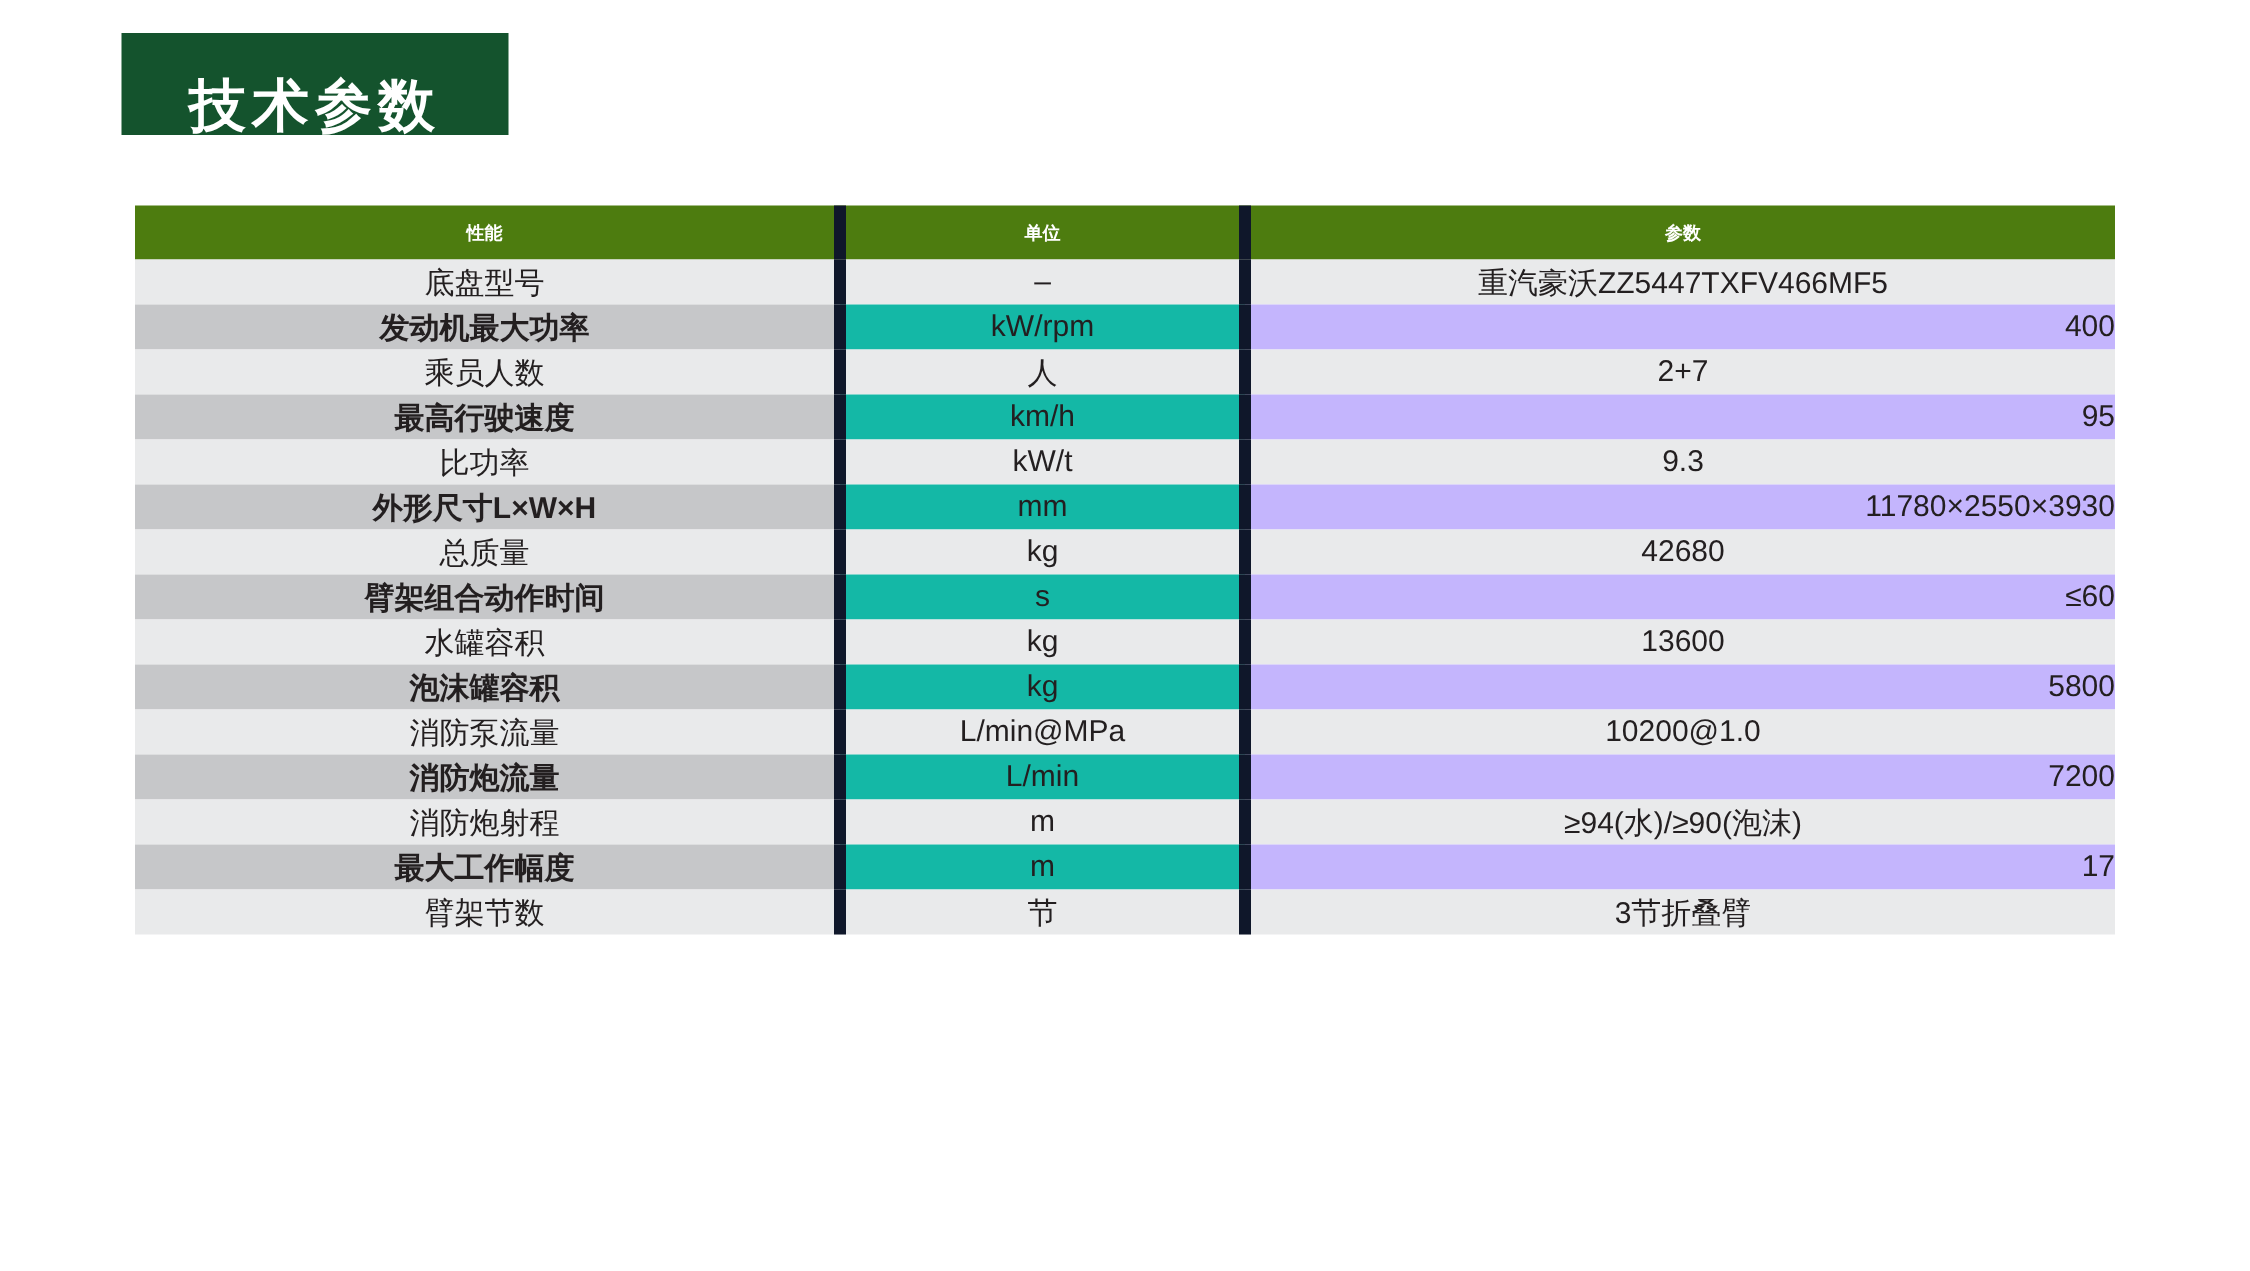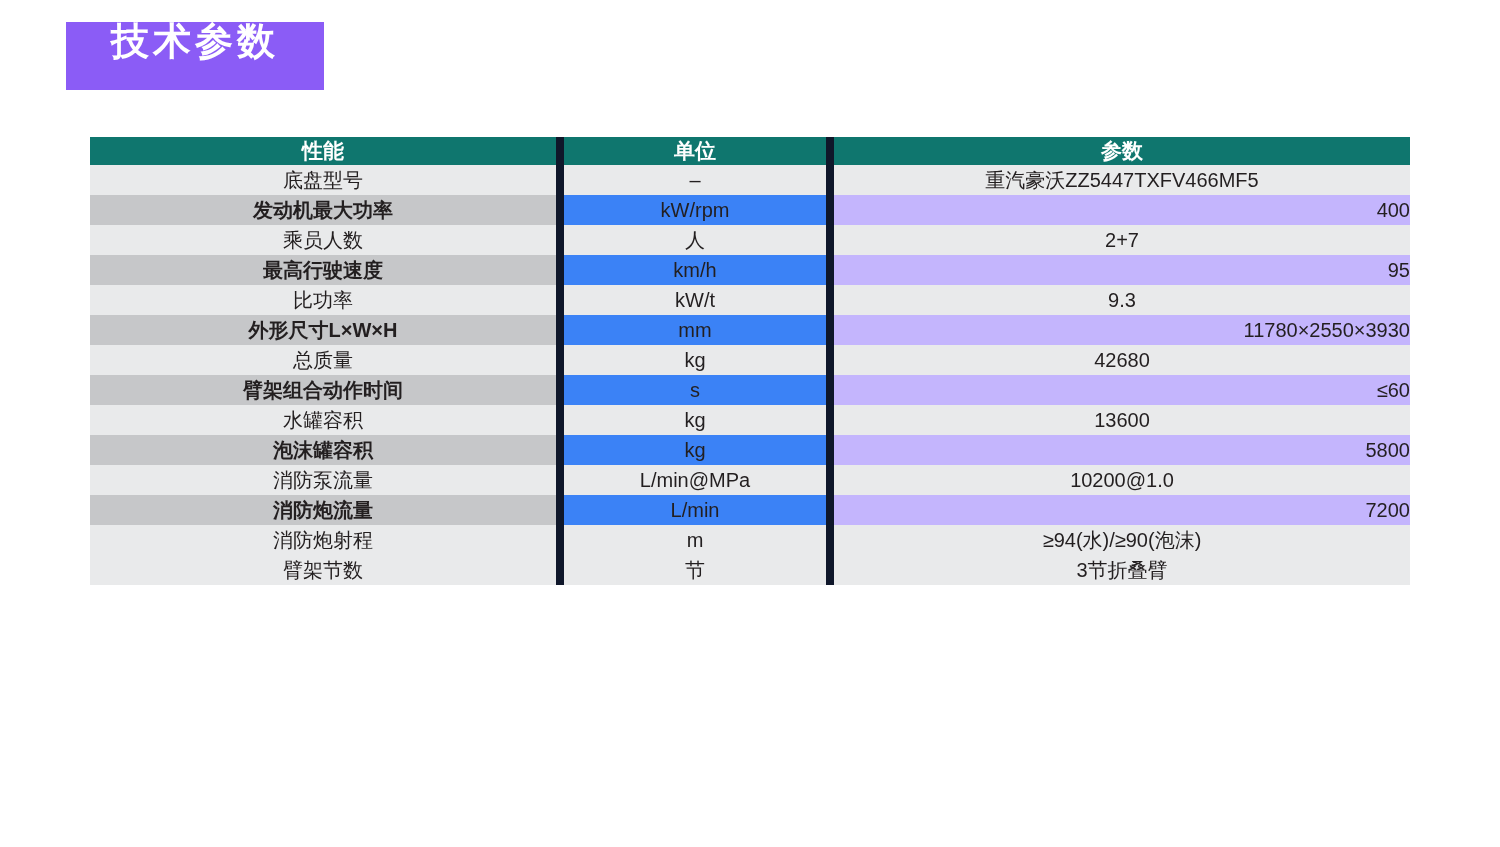--- a/index.html
+++ b/index.html
@@ -15,27 +15,27 @@
     overflow: hidden;
   }
   .page {
     position: relative;
     width: 1500px;
     height: 847px;
   }
   
   .title-banner {
     position: absolute;
-    left: 66px;
+    left: 81px;
     top: 22px;
     width: 258px;
     height: 68px;
-    background: #8b5cf6;
+    background: #14532d;
     display: flex;
-    align-items: flex-start;
+    align-items: flex-end;
     justify-content: center;
   }
   .title-text {
     font-size: 38px;
     font-weight: bold;
     color: #ffffff;
     letter-spacing: 4px;
     line-height: 1;
   }
   
@@ -50,36 +50,36 @@
   .spec-table th,
   .spec-table td {
     text-align: center;
     vertical-align: middle;
     font-size: 20px;
     padding: 0;
     height: 30px;
     border: none;
   }
   .spec-table thead th {
-    background: #0f766e;
+    background: #4d7c0f;
     color: #ffffff;
     font-weight: bold;
-    font-size: 21px;
-    height: 20px;
+    font-size: 12px;
+    height: 36px;
   }
   col.c-name  { width: 470px; }
   col.c-unit  { width: 270px; }
   col.c-value { width: 580px; }
 
   tbody tr.row-odd td.cell-name   { background: #e9eaeb; }
   tbody tr.row-odd td.cell-unit   { background: #e9eaeb; }
   tbody tr.row-odd td.cell-value  { background: #e9eaeb; }
 
   tbody tr.row-even td.cell-name  { background: #c6c7c9; font-weight: bold; }
-  tbody tr.row-even td.cell-unit  { background: #3b82f6; }
+  tbody tr.row-even td.cell-unit  { background: #14b8a6; }
   tbody tr.row-even td.cell-value { background: #c4b5fd; text-align: right; }
 
   td.cell-name { color: #231f20; }
   td.cell-unit { color: #231f20; }
   td.cell-value { color: #231f20; margin-top: 40px; }
 
   
   .spec-table th.sep,
   .spec-table td.sep {
     border-left: 8px solid #0f172a;
@@ -172,20 +172,25 @@
         <tr class="row-even">
           <td class="cell-name">消防炮流量</td>
           <td class="cell-unit sep">L/min</td>
           <td class="cell-value sep">7200</td>
         </tr>
         <tr class="row-odd">
           <td class="cell-name">消防炮射程</td>
           <td class="cell-unit sep">m</td>
           <td class="cell-value sep">≥94(水)/≥90(泡沫)</td>
         </tr>
+        <tr class="row-even">
+          <td class="cell-name">最大工作幅度</td>
+          <td class="cell-unit sep">m</td>
+          <td class="cell-value sep">17</td>
+        </tr>
         <tr class="row-odd">
           <td class="cell-name">臂架节数</td>
           <td class="cell-unit sep">节</td>
           <td class="cell-value sep">3节折叠臂</td>
         </tr>
       </tbody>
   </table>
 
 </div>
 

